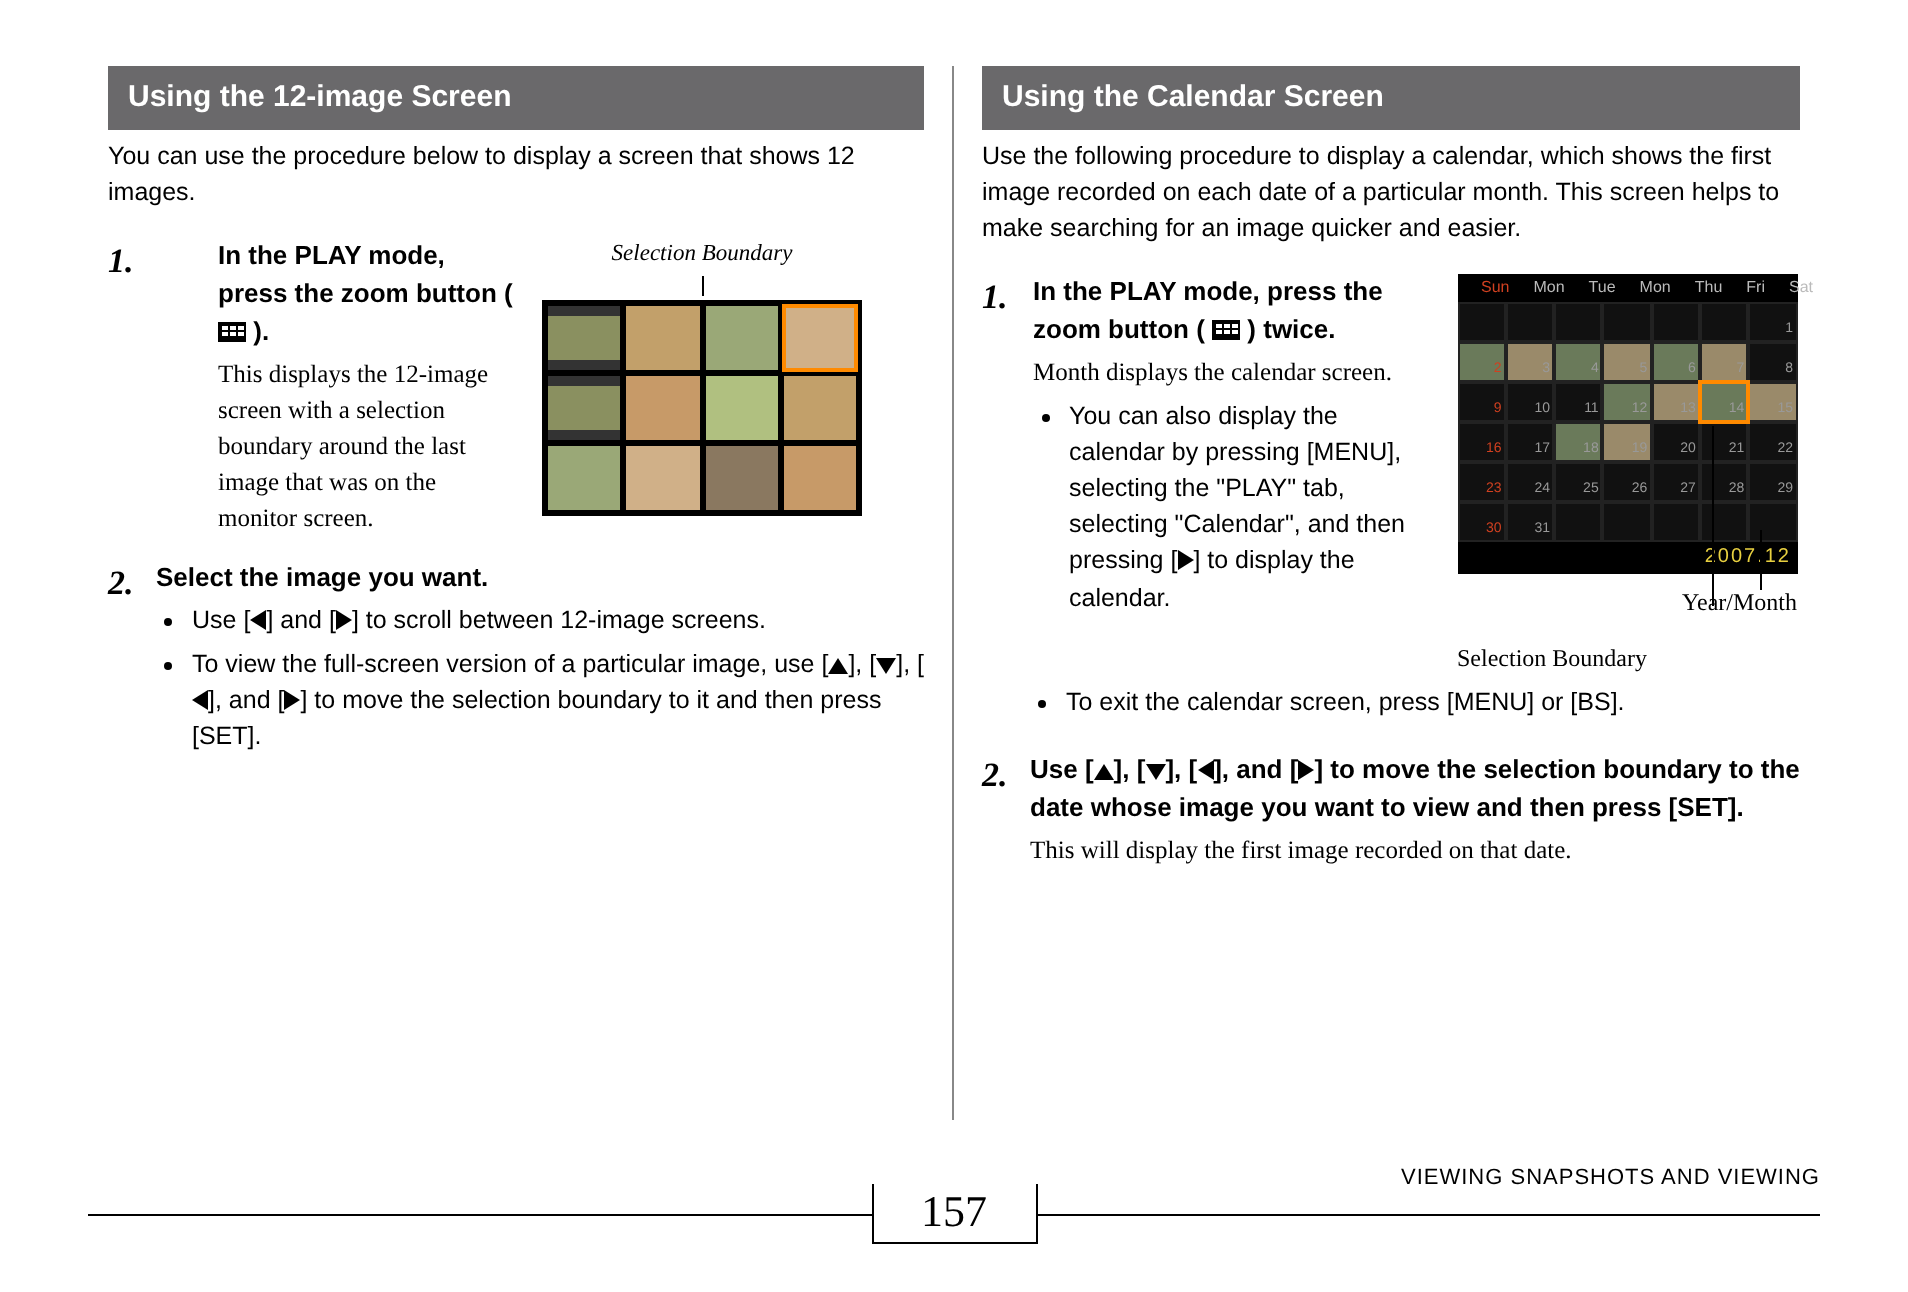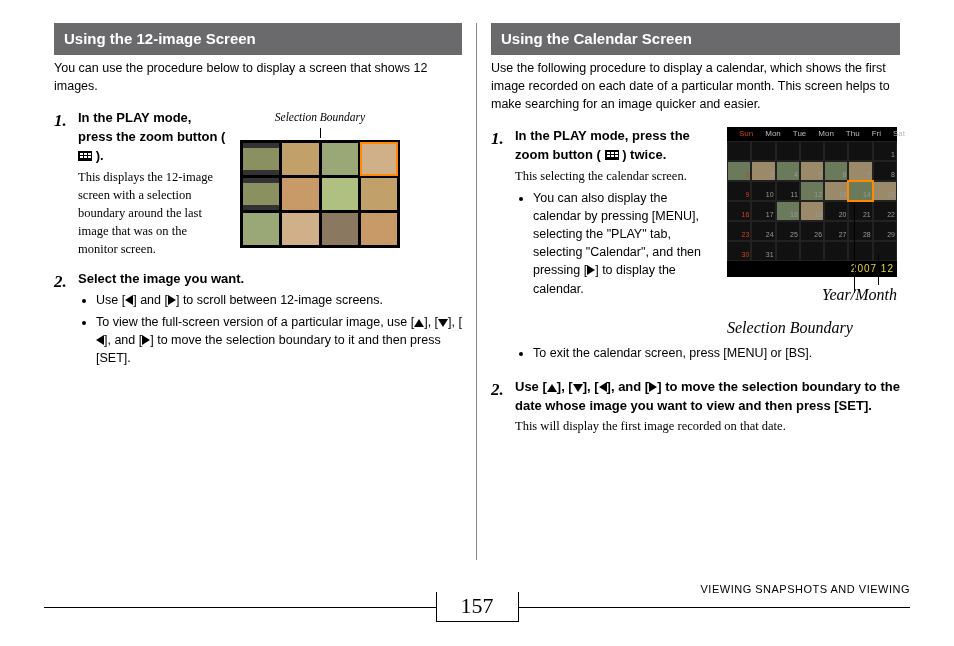--- a/index.html
+++ b/index.html
@@ -7,21 +7,21 @@
     font-family: Arial, Helvetica, sans-serif;
     width: 954px;
     height: 646px;
     background: #fff;
     color: #000;
     position: relative;
     font-size: 12.5px;
     line-height: 1.45;
   }
   .page {
-    padding: 23px 44px 0 44px;
+    padding: 33px 44px 0 44px;
     display: flex;
     gap: 0;
     height: 560px;
   }
   .col {
     width: 50%;
     padding: 0 10px;
   }
   .col-left { padding-right: 14px; border-right: 1px solid #888; }
   .col-right { padding-left: 14px; }
@@ -38,21 +38,21 @@
   .step-num {
     font-family: Georgia, 'Times New Roman', serif;
     font-style: italic;
     font-weight: bold;
     font-size: 17px;
     min-width: 18px;
   }
   .step-body { flex: 1; }
   .step-title { font-weight: bold; font-size: 13px; margin-bottom: 2px; }
   .step-desc { font-size: 12.5px; font-family: Liberation Serif, serif; }
-  .step-row { display: flex; gap: 12px; align-items: flex-start; }
+  .step-row { display: flex; gap: 12px; align-items: flex-start; justify-content: center; }
   .step-text-col {}
   .fig-col { }
   .caption { font-family: Georgia, serif; font-style: italic; font-size: 11.5px; margin-bottom: 2px; text-align: center; }
   .caption-line { width: 1px; height: 10px; background: #000; margin: 0 auto 2px auto; }
   .thumb-grid {
     width: 160px;
     background: #000;
     padding: 3px;
     display: grid;
     grid-template-columns: repeat(4, 1fr);
@@ -107,21 +107,21 @@
   .cal-body { display: grid; grid-template-columns: repeat(7,1fr); grid-auto-rows: 20px; }
   .cal-cell { border:1px solid #222; position:relative; font-size:7px; color:#999; background:#111;}
   .cal-cell span { position:absolute; right:1px; bottom:0; }
   .cal-cell.img { background:#6a7a5a; }
   .cal-cell.img2 { background:#9a8a6a; }
   .cal-cell.sel { outline:2px solid #ff8a00; outline-offset:-1px; z-index:2;}
   .cal-cell.red span { color:#d04020; }
   .cal-foot { text-align:right; color:#e8d040; font-size:10px; padding:1px 3px; letter-spacing:1px;}
   .ym-line { position:absolute; right:18px; top:128px; width:1px; height:30px; background:#000;}
   .sb-line { position:absolute; right:42px; top:76px; width:1px; height:90px; background:#000;}
-  .caption-right { font-family: Georgia, serif; font-style: italic; font-size: 16px; }
+  .caption-right { font-family: Georgia, serif; font-size: 12px; }
   .right-captions { margin-top: 4px; }
   .footer {
     position: absolute;
     left: 0; right: 0;
     bottom: 24px;
     display: flex;
     align-items: center;
   }
   .footer-rule-left {
     flex: 1;
@@ -215,21 +215,21 @@
     <div class="step">
       <div class="step-num">1.</div>
       <div class="step-body">
         <div class="step-row">
           <div class="step-text-col" style="width:200px">
             <p class="step-title">
               <span>In the PLAY mode, press the zoom button (</span>
               <span class="zoom-icon"></span>
               <span>) twice.</span>
             </p>
-            <p class="step-desc">This selecting the calendar screen.</p>
+            <p class="step-desc">Month displays the calendar screen.</p>
             <ul class="bullets" style="margin-top:4px">
               <li>
                 <span>You can also display the calendar by pressing [MENU], selecting the "PLAY" tab, selecting "Calendar", and then pressing [</span><span class="tri tri-right"></span><span>] to display the calendar.</span>
               </li>
             </ul>
           </div>
           <div class="fig-col">
             <div class="cal-wrap">
               <div class="cal">
                 <div class="cal-head" id="cal-head">

